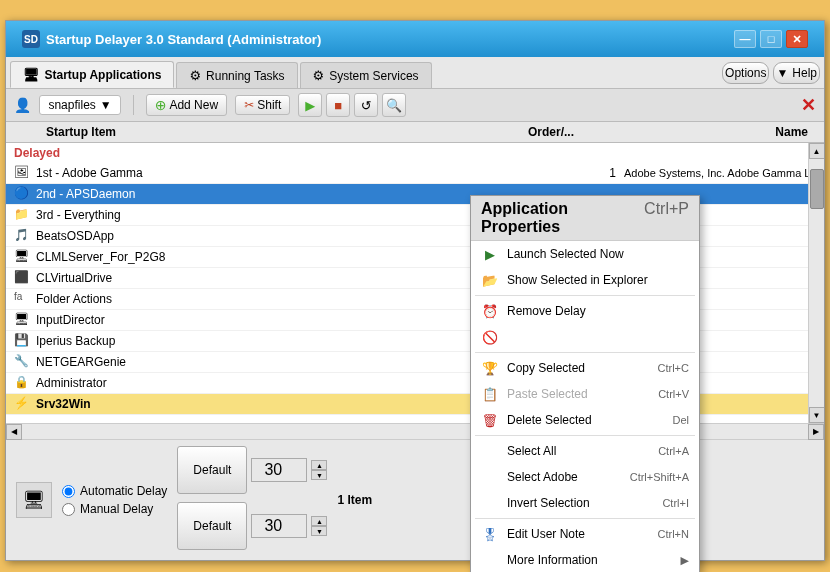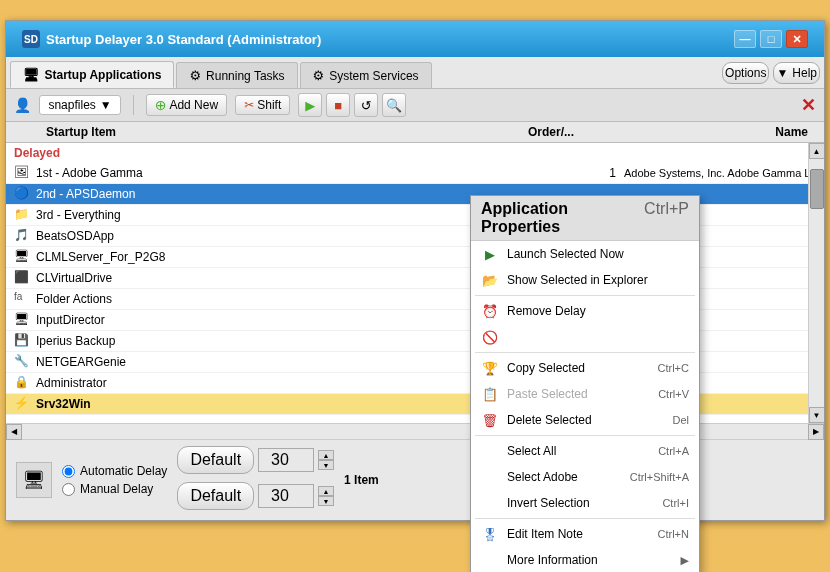--- a/index.html
+++ b/index.html
@@ -210,26 +210,26 @@
       border-top: 1px solid #ccc;
       padding: 6px 10px;
       display: flex;
       align-items: center;
       gap: 10px;
     }
     .delay-icon { width: 36px; height: 36px; background: #ddd; border: 1px solid #bbb; display: flex; align-items: center; justify-content: center; font-size: 18px; }
     .radio-group { display: flex; flex-direction: column; gap: 4px; }
     .radio-item { display: flex; align-items: center; gap: 5px; font-size: 12px; }
     .default-btn {
-      padding: 4px 12px;
+      padding: 16px 12px;
       border: 1px solid #aaa;
       background: linear-gradient(to bottom, #fff, #ddd);
-      border-radius: 11px;
-      cursor: pointer;
-      font-size: 16px;
+      border-radius: 3px;
+      cursor: pointer;
+      font-size: 12px;
       min-width: 70px;
     }
     .spinner-val {
       border: 1px solid #aaa;
       padding: 2px 12px;
       width: 56px;
       font-size: 16px;
       display: flex; align-items: center;
     }
     .spin-btns { display: flex; flex-direction: column; }
@@ -566,21 +566,21 @@
     <div class="ctx-item">
       <div class="ctx-icon"></div>
       <span class="ctx-label">Invert Selection</span>
       <span class="ctx-key">Ctrl+I</span>
     </div>
 
     <div class="ctx-sep"></div>
 
     <div class="ctx-item">
       <div class="ctx-icon icon-blue">🎖</div>
-      <span class="ctx-label">Edit Item Note</span>
+      <span class="ctx-label">Edit User Note</span>
       <span class="ctx-key">Ctrl+N</span>
     </div>
 
     <div class="ctx-item">
       <div class="ctx-icon"></div>
       <span class="ctx-label">More Information</span>
       <span class="ctx-key ctx-submenu">▶</span>
     </div>
   </div>
 

